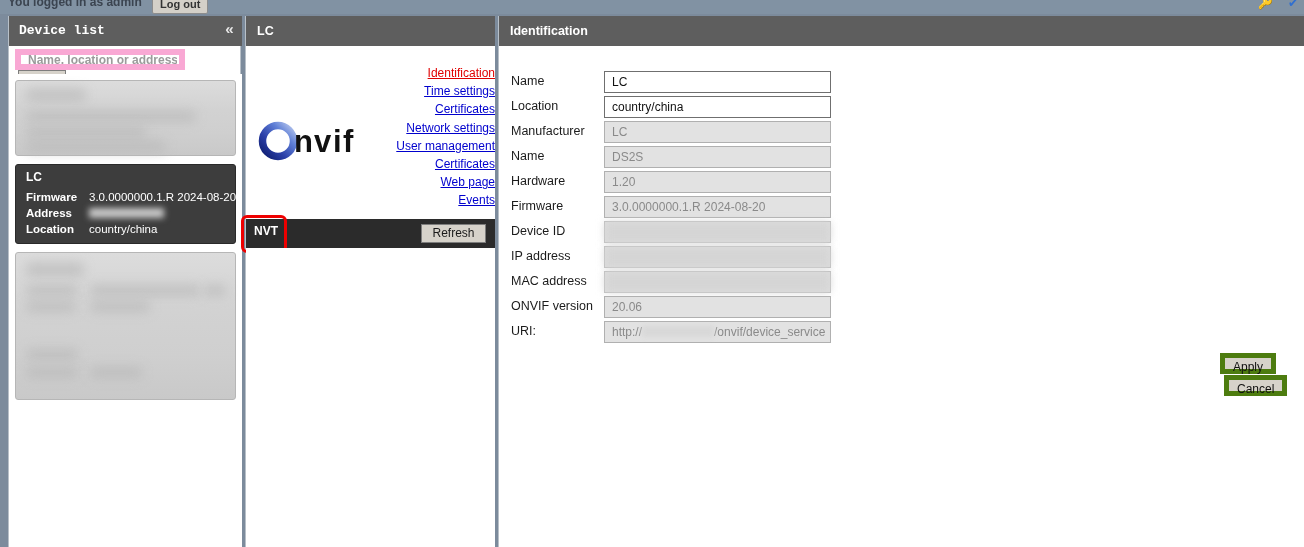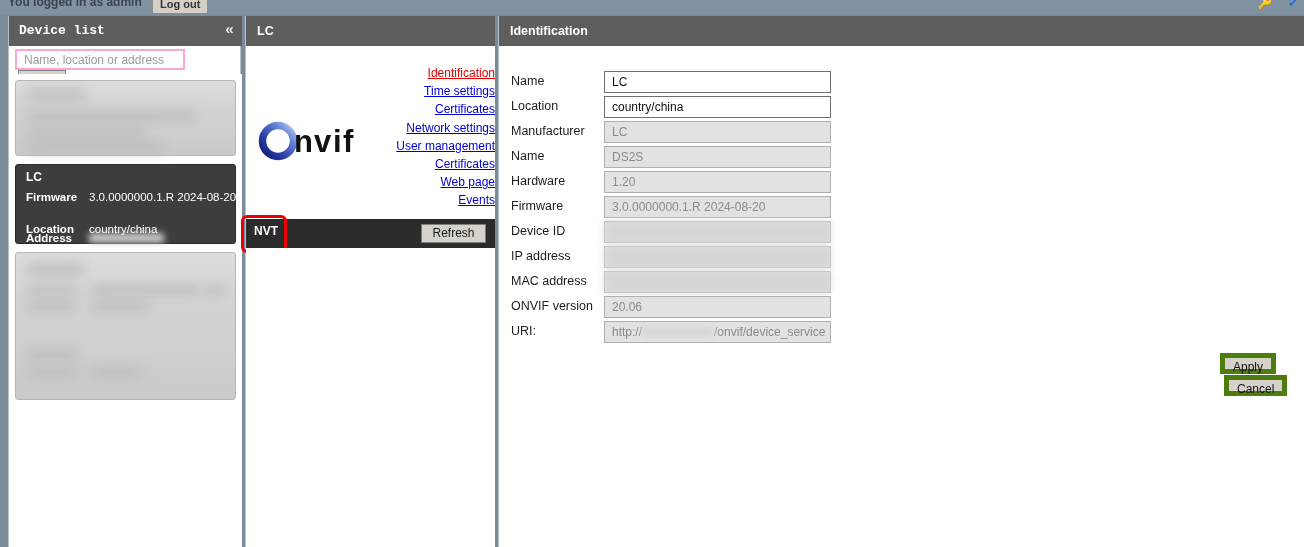--- a/index.html
+++ b/index.html
@@ -59,27 +59,28 @@
     position: absolute; right: 8px; top: 0; height: 30px; line-height: 30px;
     color: #e8e8e8; font-size: 15px; font-weight: bold;
     cursor: pointer;
   }
   .dev-searchrow {
     position: absolute; left: 0; top: 30px; width: 233px; height: 28px;
     padding: 3px 4px 0 6px;
   }
   .dev-searchinput {
     width: 170px; height: 21px;
-    border: 2px solid #f9a8d4;
+    border: 6px solid #f9a8d4;
     background: #ffffff;
     font-family: "Liberation Sans", sans-serif;
     font-size: 12px;
     padding-left: 7px;
     color: #333;
     vertical-align: top;
+    font-weight: bold;
   }
   .dev-searchinput::placeholder { color: #9b9b9b; }
   .dev-cancel {
     display: inline-block;
     width: 48px; height: 21px;
     margin-left: 3px;
     background: #d6d2ca;
     border: 1px solid #7d7d7d;
     font-size: 12px; color: #1a1a1a;
     text-align: center; line-height: 19px;
@@ -311,21 +312,21 @@
         <span class="smudge" style="left:10px;top:60px;width:140px;height:11px;"></span>
       </div>
 
       <div class="dev-card selected" style="top:90px;height:80px;">
         <span class="dc-title">LC</span>
 
         <span class="dc-row" style="top:26px;">
           <span class="dc-key">Firmware</span><span>3.0.0000000.1.R 2024-08-20</span>
         </span>
 
-        <span class="dc-row" style="top:42px;margin-top:25px;">
+        <span class="dc-row" style="top:42px;">
           <span class="dc-key">Address</span><span class="dc-redact"></span>
         </span>
 
         <span class="dc-row" style="top:58px;">
           <span class="dc-key">Location</span><span>country/china</span>
         </span>
       </div>
 
       <div class="dev-card blurred" style="top:178px;height:148px;">
         <span class="smudge" style="left:10px;top:10px;width:58px;height:13px;"></span>

